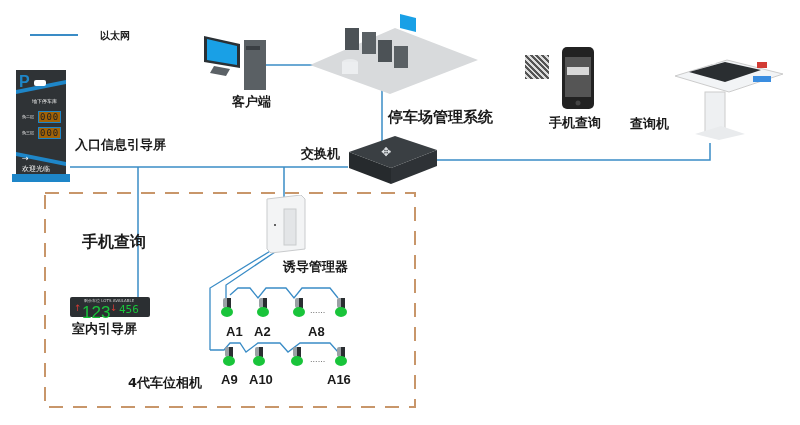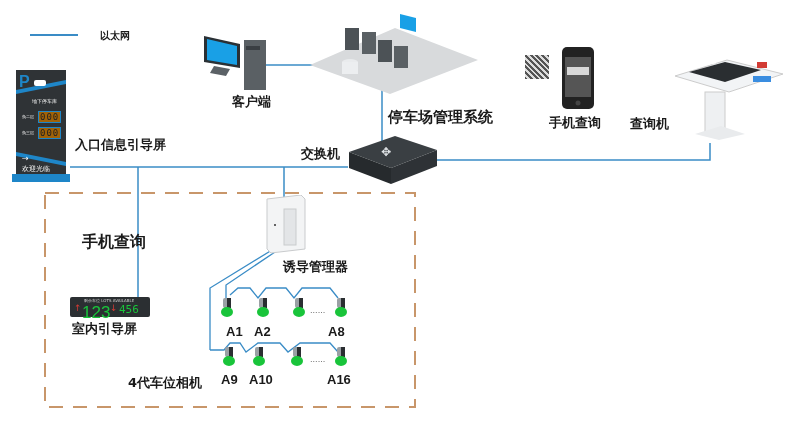--- a/index.html
+++ b/index.html
@@ -165,21 +165,21 @@
       <ellipse cx="7" cy="14" rx="6" ry="5" fill="#19c43a"></ellipse>
     </svg>
     <svg width="14" height="22" style="position: absolute; left: 334px; top: 347px;">
       <rect x="3" y="0" width="8" height="10" rx="2" fill="#9aa0a4"></rect>
       <rect x="7" y="0" width="4" height="10" fill="#2a2e31"></rect>
       <ellipse cx="7" cy="14" rx="6" ry="5" fill="#19c43a"></ellipse>
     </svg>
   </div>
 <div class="cam-lbl" style="left:226px;top:324px;">A1</div>
 <div class="cam-lbl" style="left:254px;top:324px;">A2</div>
-<div class="cam-lbl" style="left:328px;top:324px;">A8</div>
+<div class="cam-lbl" style="left:308px;top:324px;">A8</div>
 <div style="position:absolute;left:310px;top:306px;font-size:8px;color:#666;">......</div>
 
 <div class="cam-lbl" style="left:221px;top:372px;">A9</div>
 <div class="cam-lbl" style="left:249px;top:372px;">A10</div>
 <div class="cam-lbl" style="left:327px;top:372px;">A16</div>
 <div style="position:absolute;left:310px;top:355px;font-size:8px;color:#666;">......</div>
 
 <div class="lbl lbl-md" style="left:128px;top:374px;">4代车位相机</div>
 
 </body></html>

